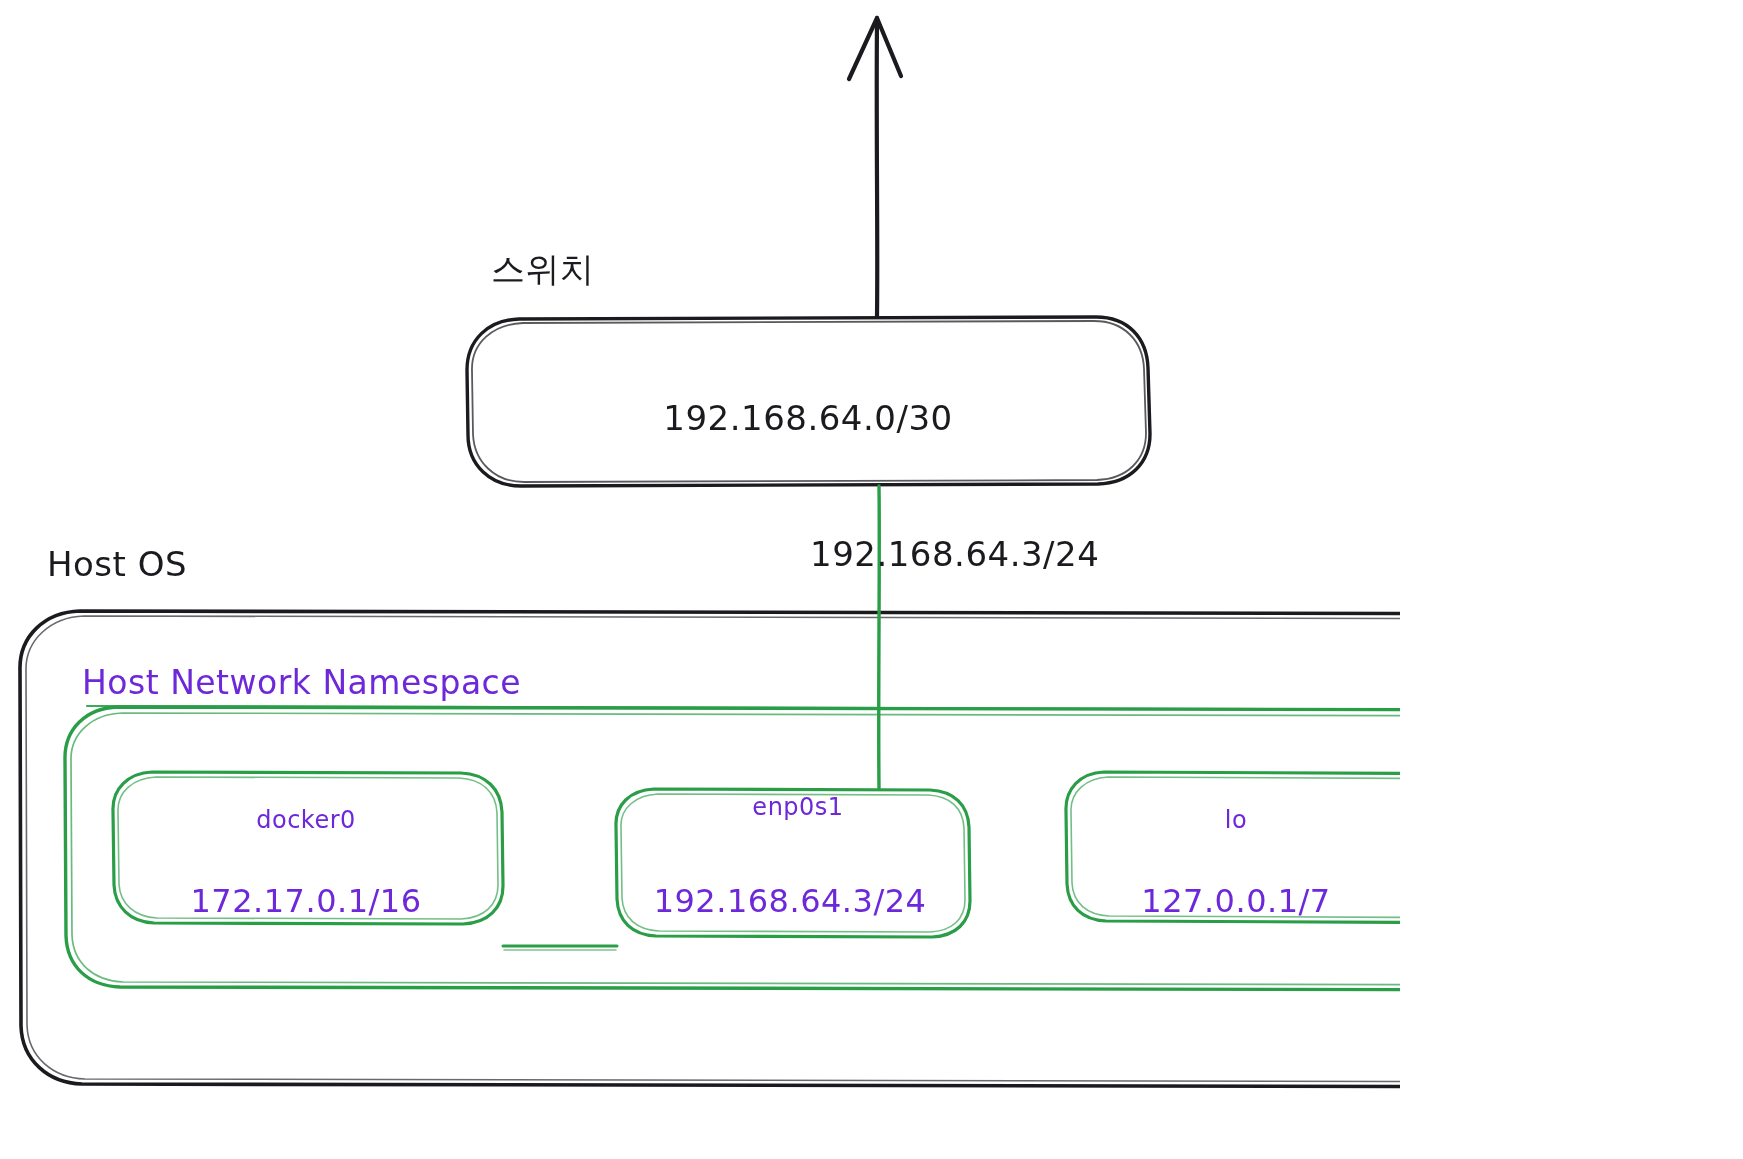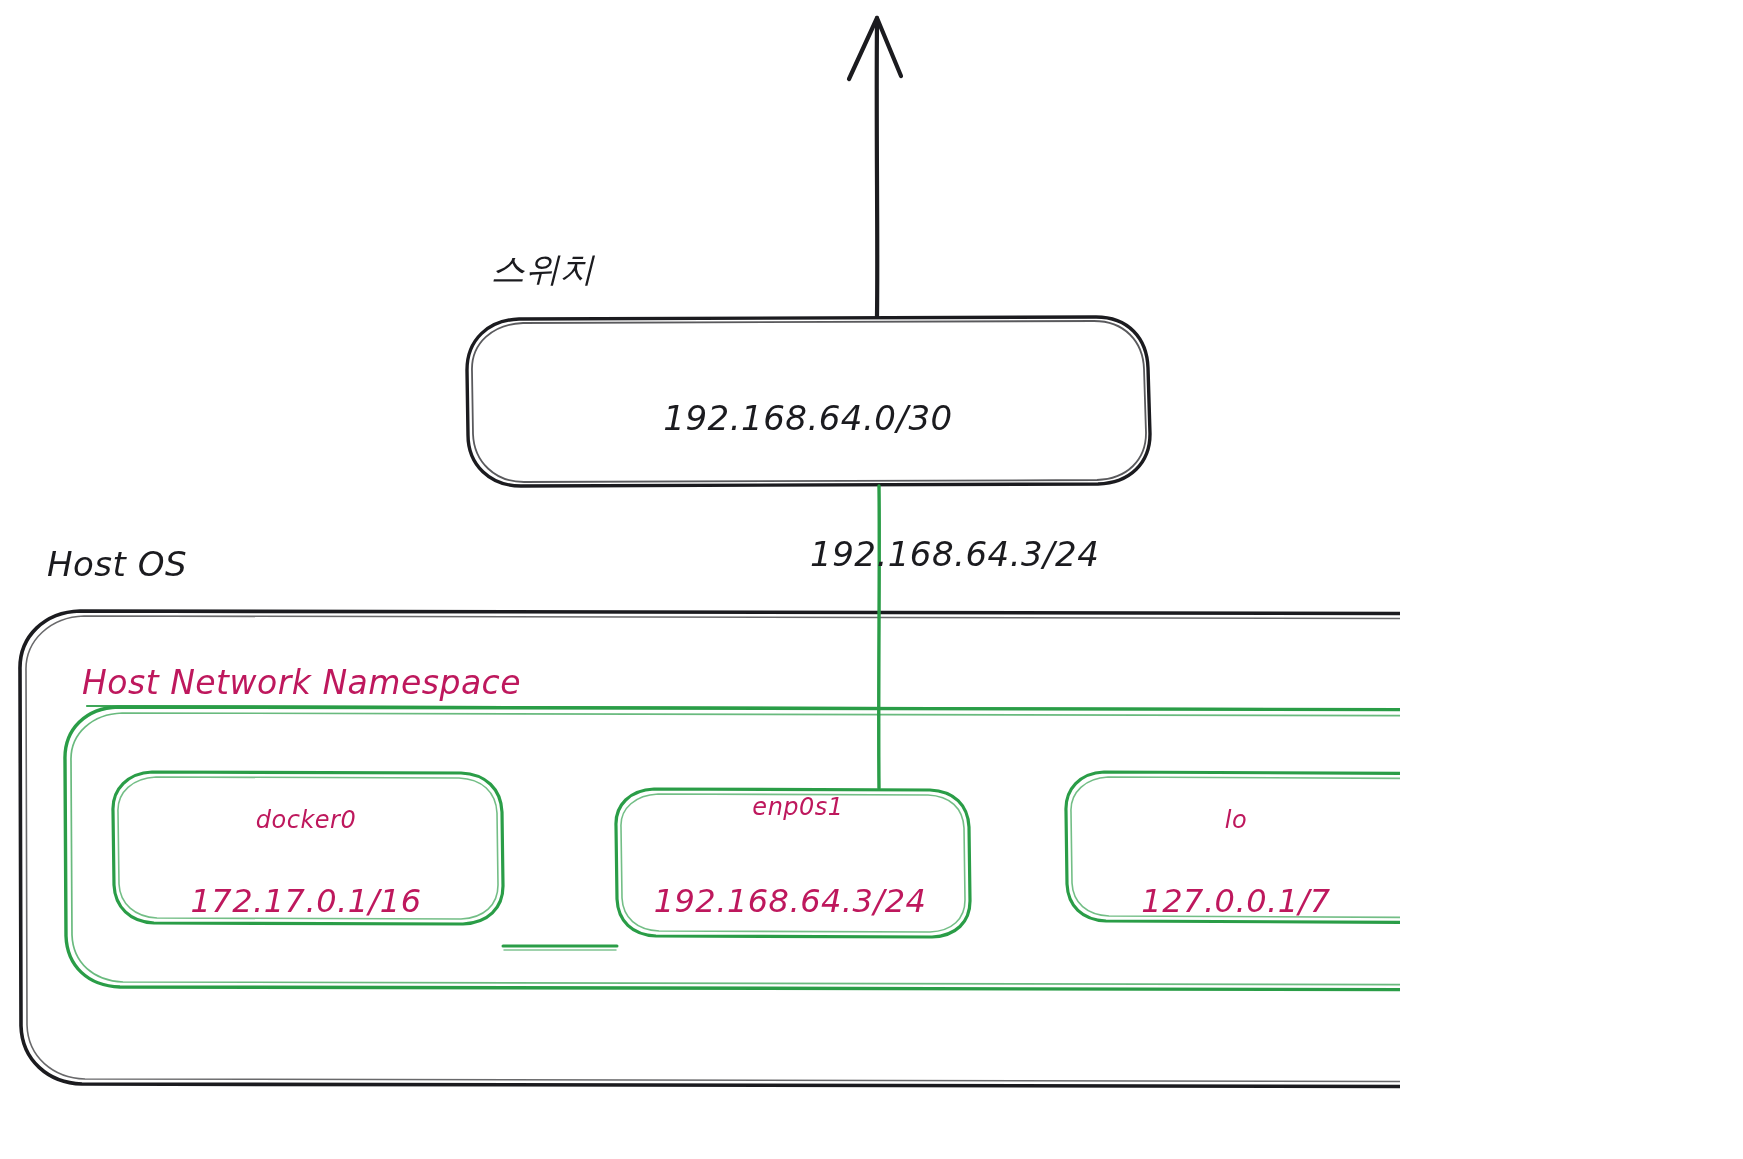--- a/index.html
+++ b/index.html
@@ -9,37 +9,36 @@
   }
   body {
     font-family: "DejaVu Sans", sans-serif;
   }
   #canvas {
     position: relative;
     width: 1400px;
     height: 1159px;
     background: #ffffff;
     overflow: hidden;
-    font-style: italic;
   }
   svg.layer {
     position: absolute;
     top: 0;
     left: 0;
     width: 1743px;
     height: 1159px;
   }
   .lbl {
     position: absolute;
     white-space: nowrap;
     font-family: "DejaVu Sans", sans-serif;
     letter-spacing: 0.5px;
   }
   .lbl-black { color: #1b1b1f; }
-  .lbl-green { color: #be185d; }
+  .lbl-green { color: #6d28d9; }
   .center { text-align: center; transform: translateX(-50%); }
   .t-switch   { font-size: 34px; left: 491px; top: 247px; }
   .t-hostos   { font-size: 34px; left: 47px;  top: 544px; }
   .t-dhcp1    { font-size: 34px; left: 808px; top: 355px; }
   .t-dhcp2    { font-size: 34px; left: 808px; top: 398px; }
   .t-ipline   { font-size: 34px; left: 810px; top: 534px; }
   .t-ns       { font-size: 33px; left: 82px;  top: 663px; font-weight: 500; }
   .t-if-name  { font-size: 24px; }
   .t-if-ip    { font-size: 32px; margin-top: 35px; }
   .t-d0n { left: 306px; top: 806px; }

